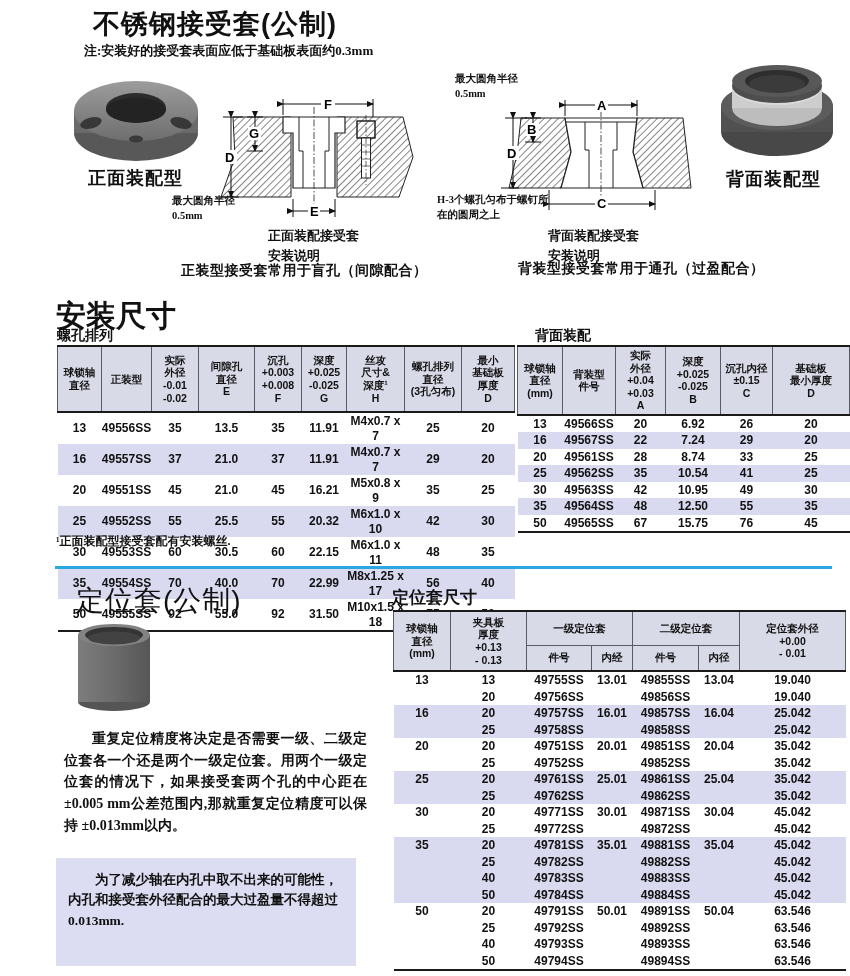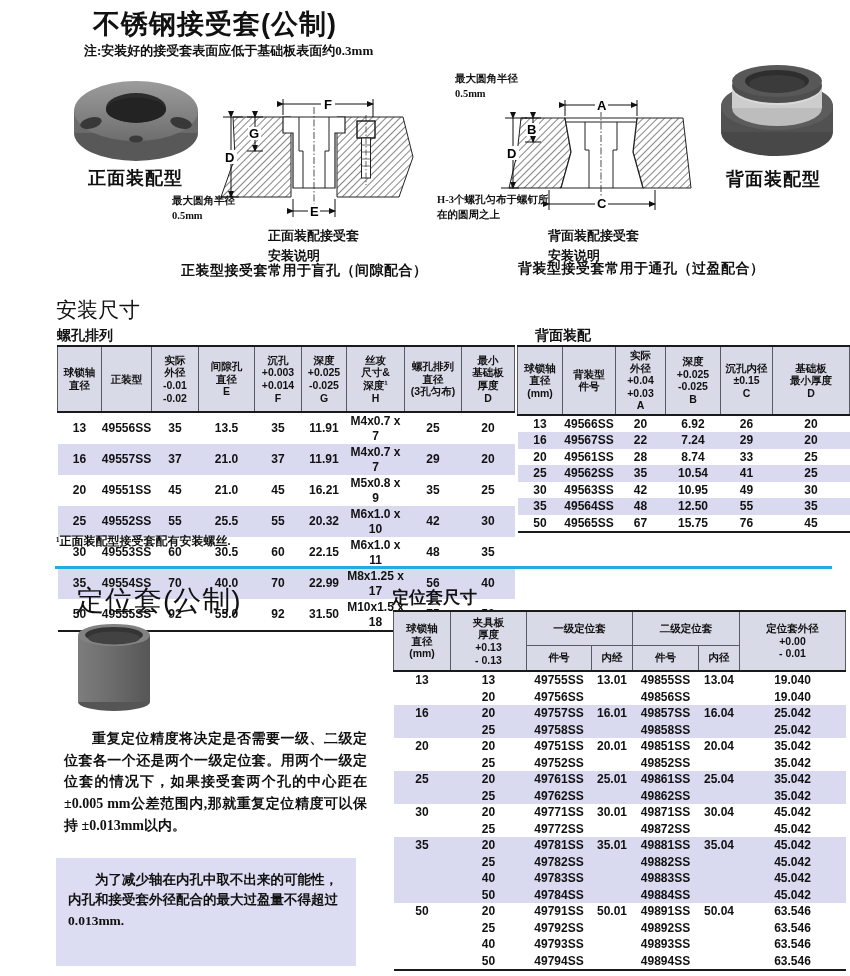--- a/index.html
+++ b/index.html
@@ -7,21 +7,21 @@
   body {
     width:850px; height:976px; position:relative; overflow:hidden;
     font-family:"Liberation Sans","DejaVu Sans",sans-serif; color:#111;
   }
   .abs { position:absolute; }
   .serif { font-family:"Liberation Serif","DejaVu Serif",serif; }
 
   .page-title { font-size:27px; font-weight:bold; letter-spacing:1px; }
   .page-note  { font-size:13px; font-weight:bold; }
   .sec-title  { font-size:28px; font-weight:normal; letter-spacing:1px; }
-  .h2         { font-size:21px; font-weight:normal; }
+  .h2         { font-size:30px; font-weight:bold; }
   .h3         { font-size:14px; font-weight:bold; }
   .h3b        { font-size:17px; font-weight:bold; }
   .photo-label{ font-size:18px; font-weight:bold; letter-spacing:1px; }
   .small-note { font-size:10.5px; font-weight:bold; line-height:1.45; }
   .install-note{ font-size:13px; font-weight:bold; line-height:1.5; }
   .usage-cap  { font-size:14px; font-weight:bold; letter-spacing:.5px; }
   .footnote   { font-size:12px; font-weight:bold; }
 
   .divider { background:#29a7e0; height:3px; }
 
@@ -234,21 +234,21 @@
       <th>正装型</th>
       <th>实际
 外径
 -0.01
 -0.02</th>
       <th>间隙孔
 直径
 E</th>
       <th>沉孔
 +0.003
-+0.014
++0.008
 F</th>
       <th>深度
 +0.025
 -0.025
 G</th>
       <th>丝攻
 尺寸&amp;
 深度¹
 H</th>
       <th>螺孔排列

